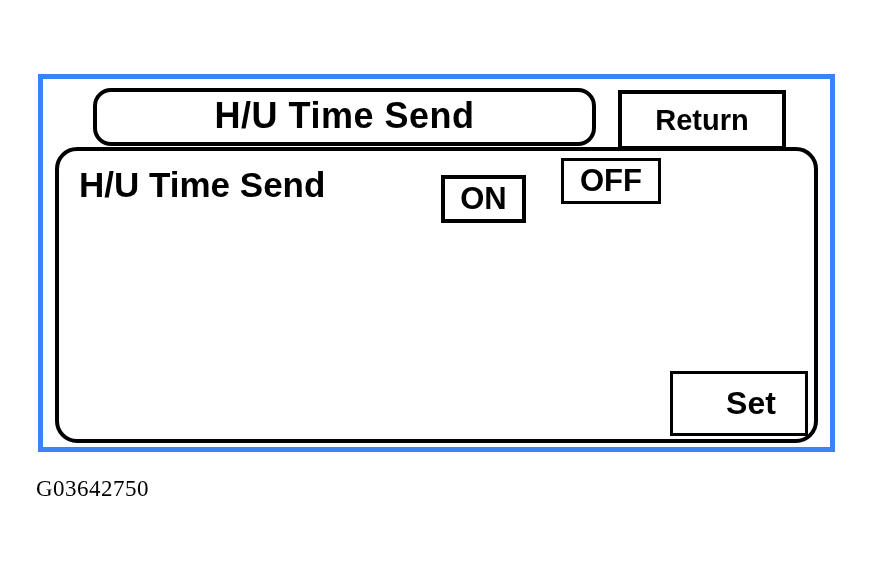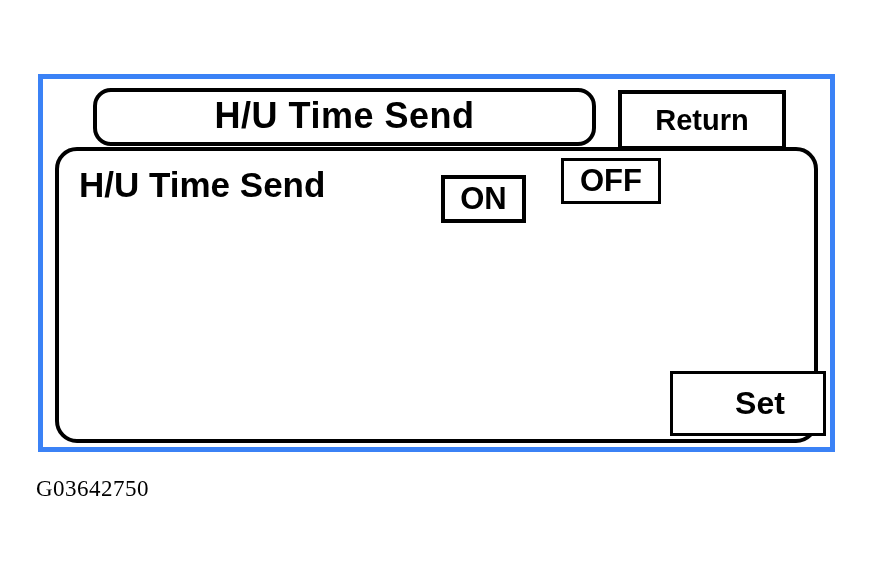--- a/index.html
+++ b/index.html
@@ -118,21 +118,21 @@
     top: 7px;
     width: 100px;
     height: 46px;
     border-width: 3px;
   }
 
   .set-button {
     position: absolute;
     left: 611px;
     top: 220px;
-    width: 156px;
+    width: 138px;
     height: 65px;
     border: 3px solid #000000;
     box-sizing: border-box;
     display: flex;
     align-items: center;
     justify-content: center;
     background: #ffffff;
     font-size: 32px;
     font-weight: bold;
     cursor: pointer;

